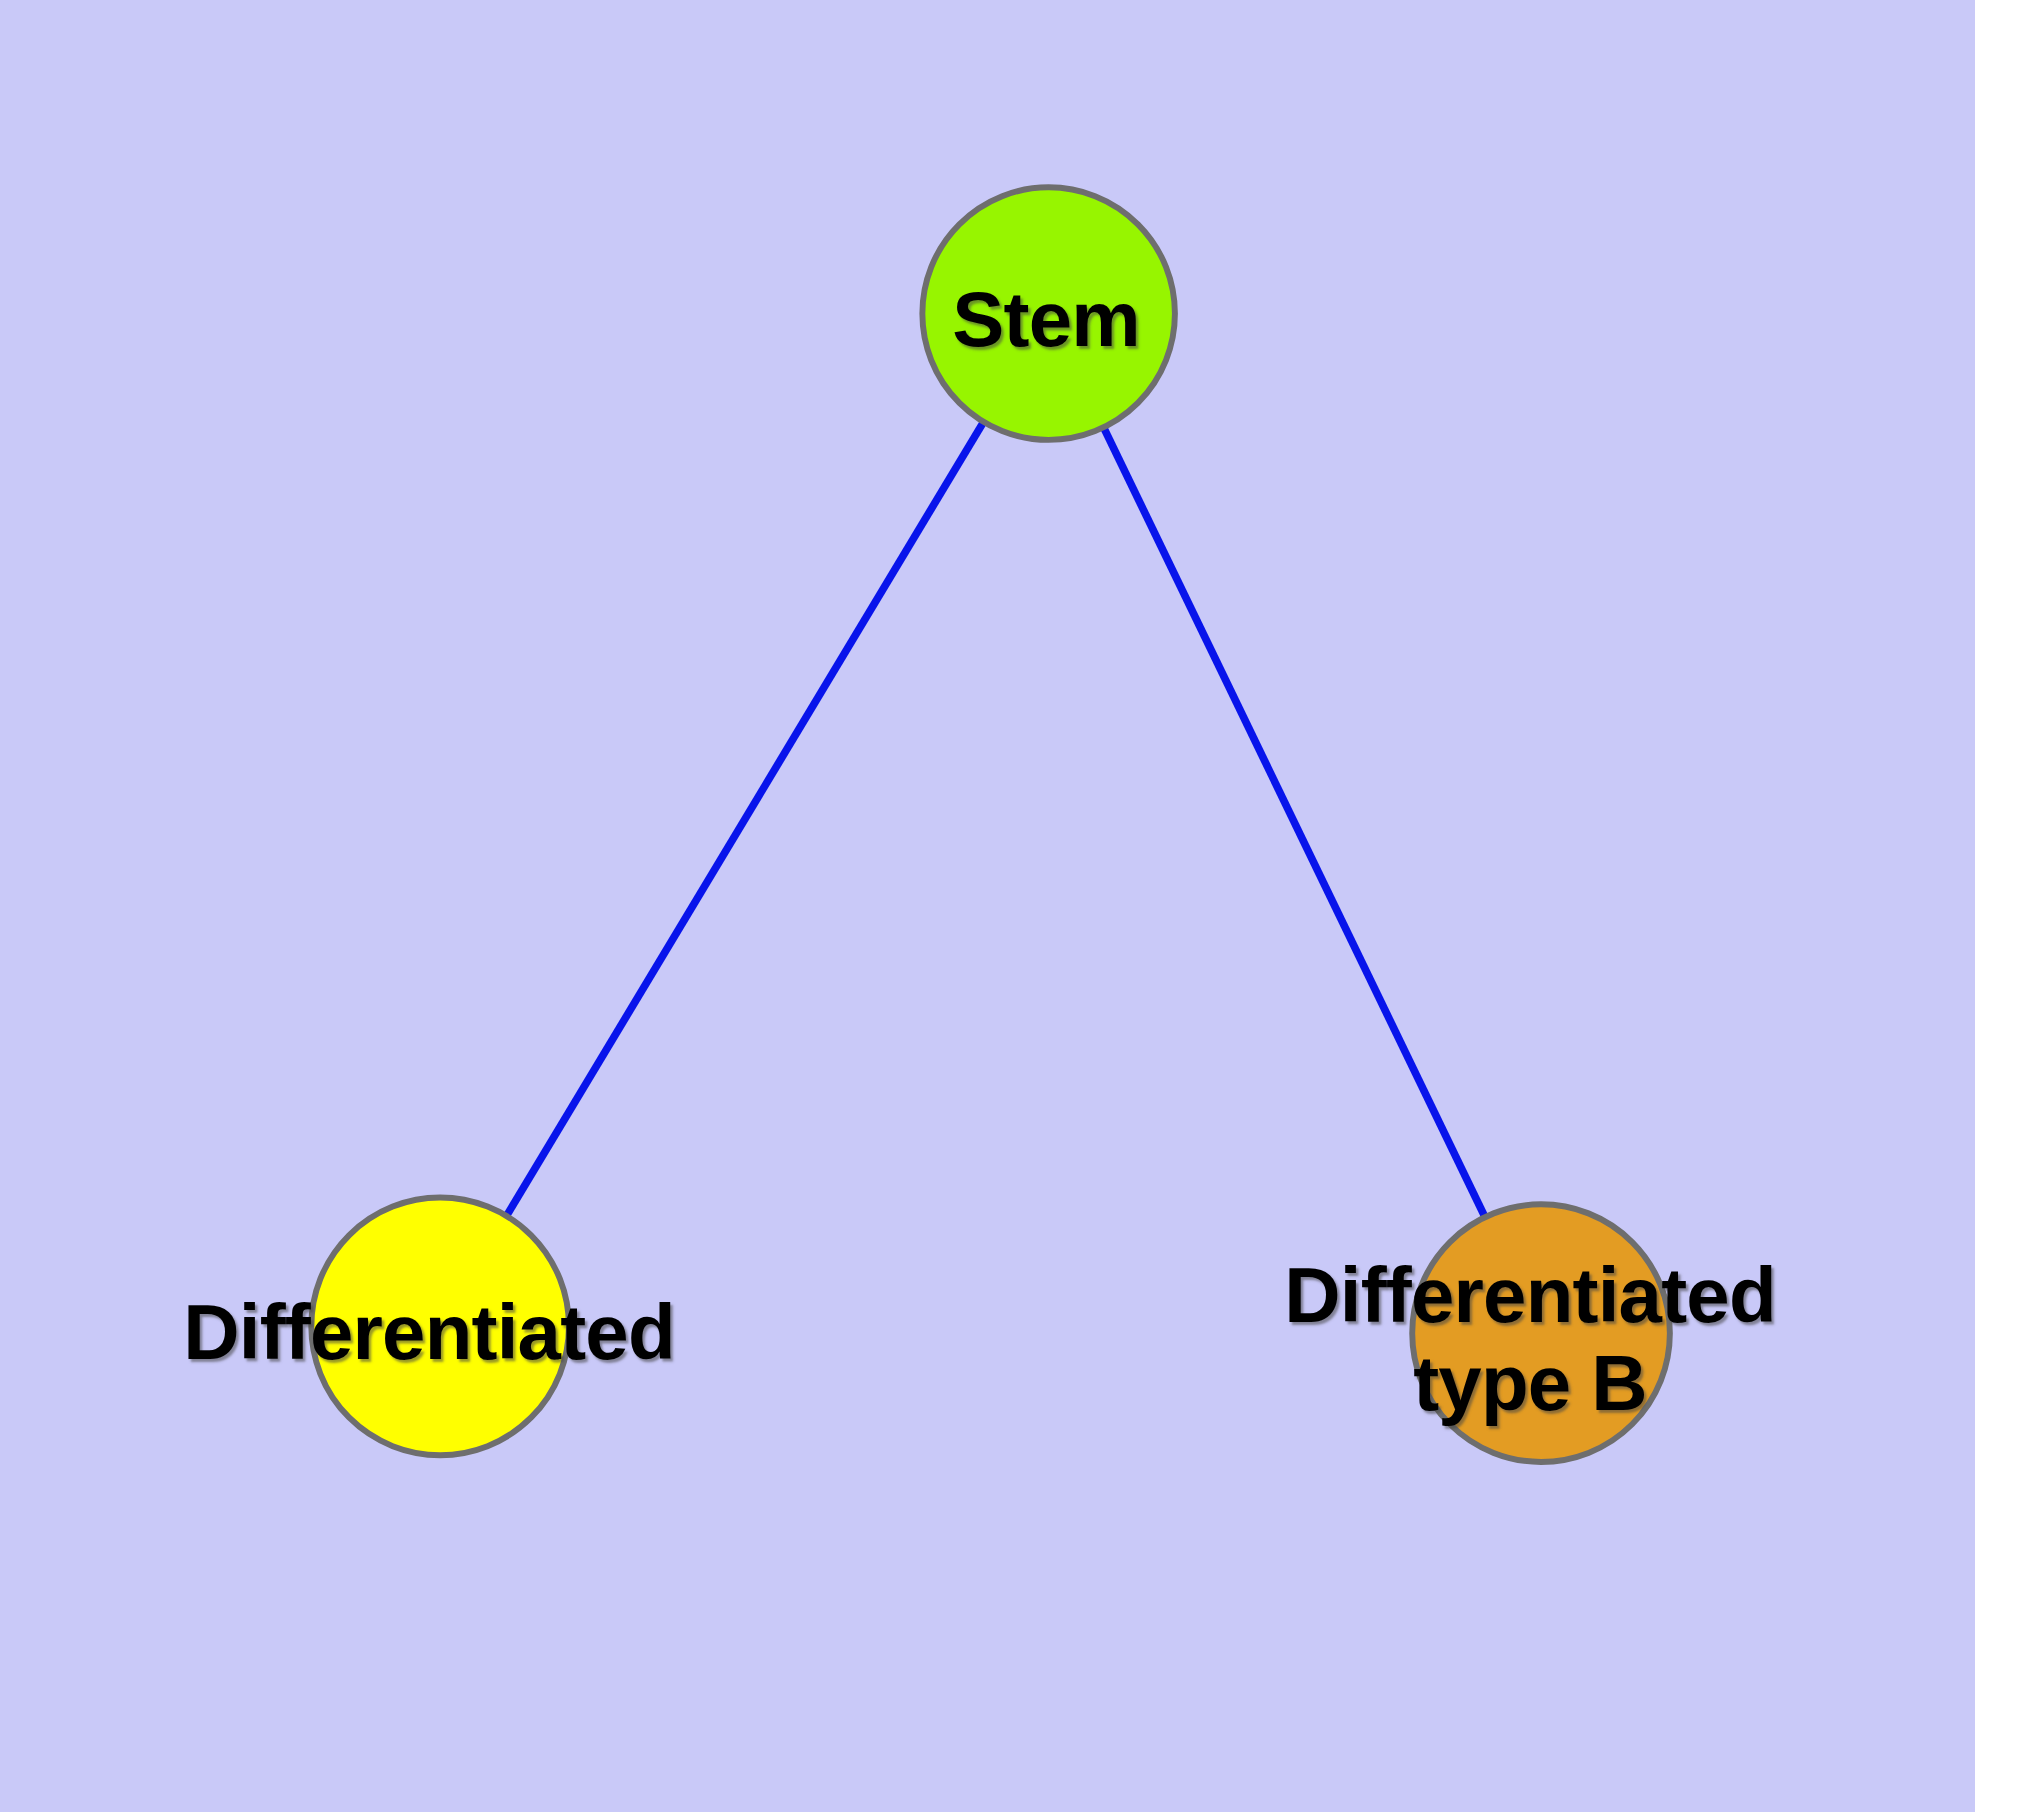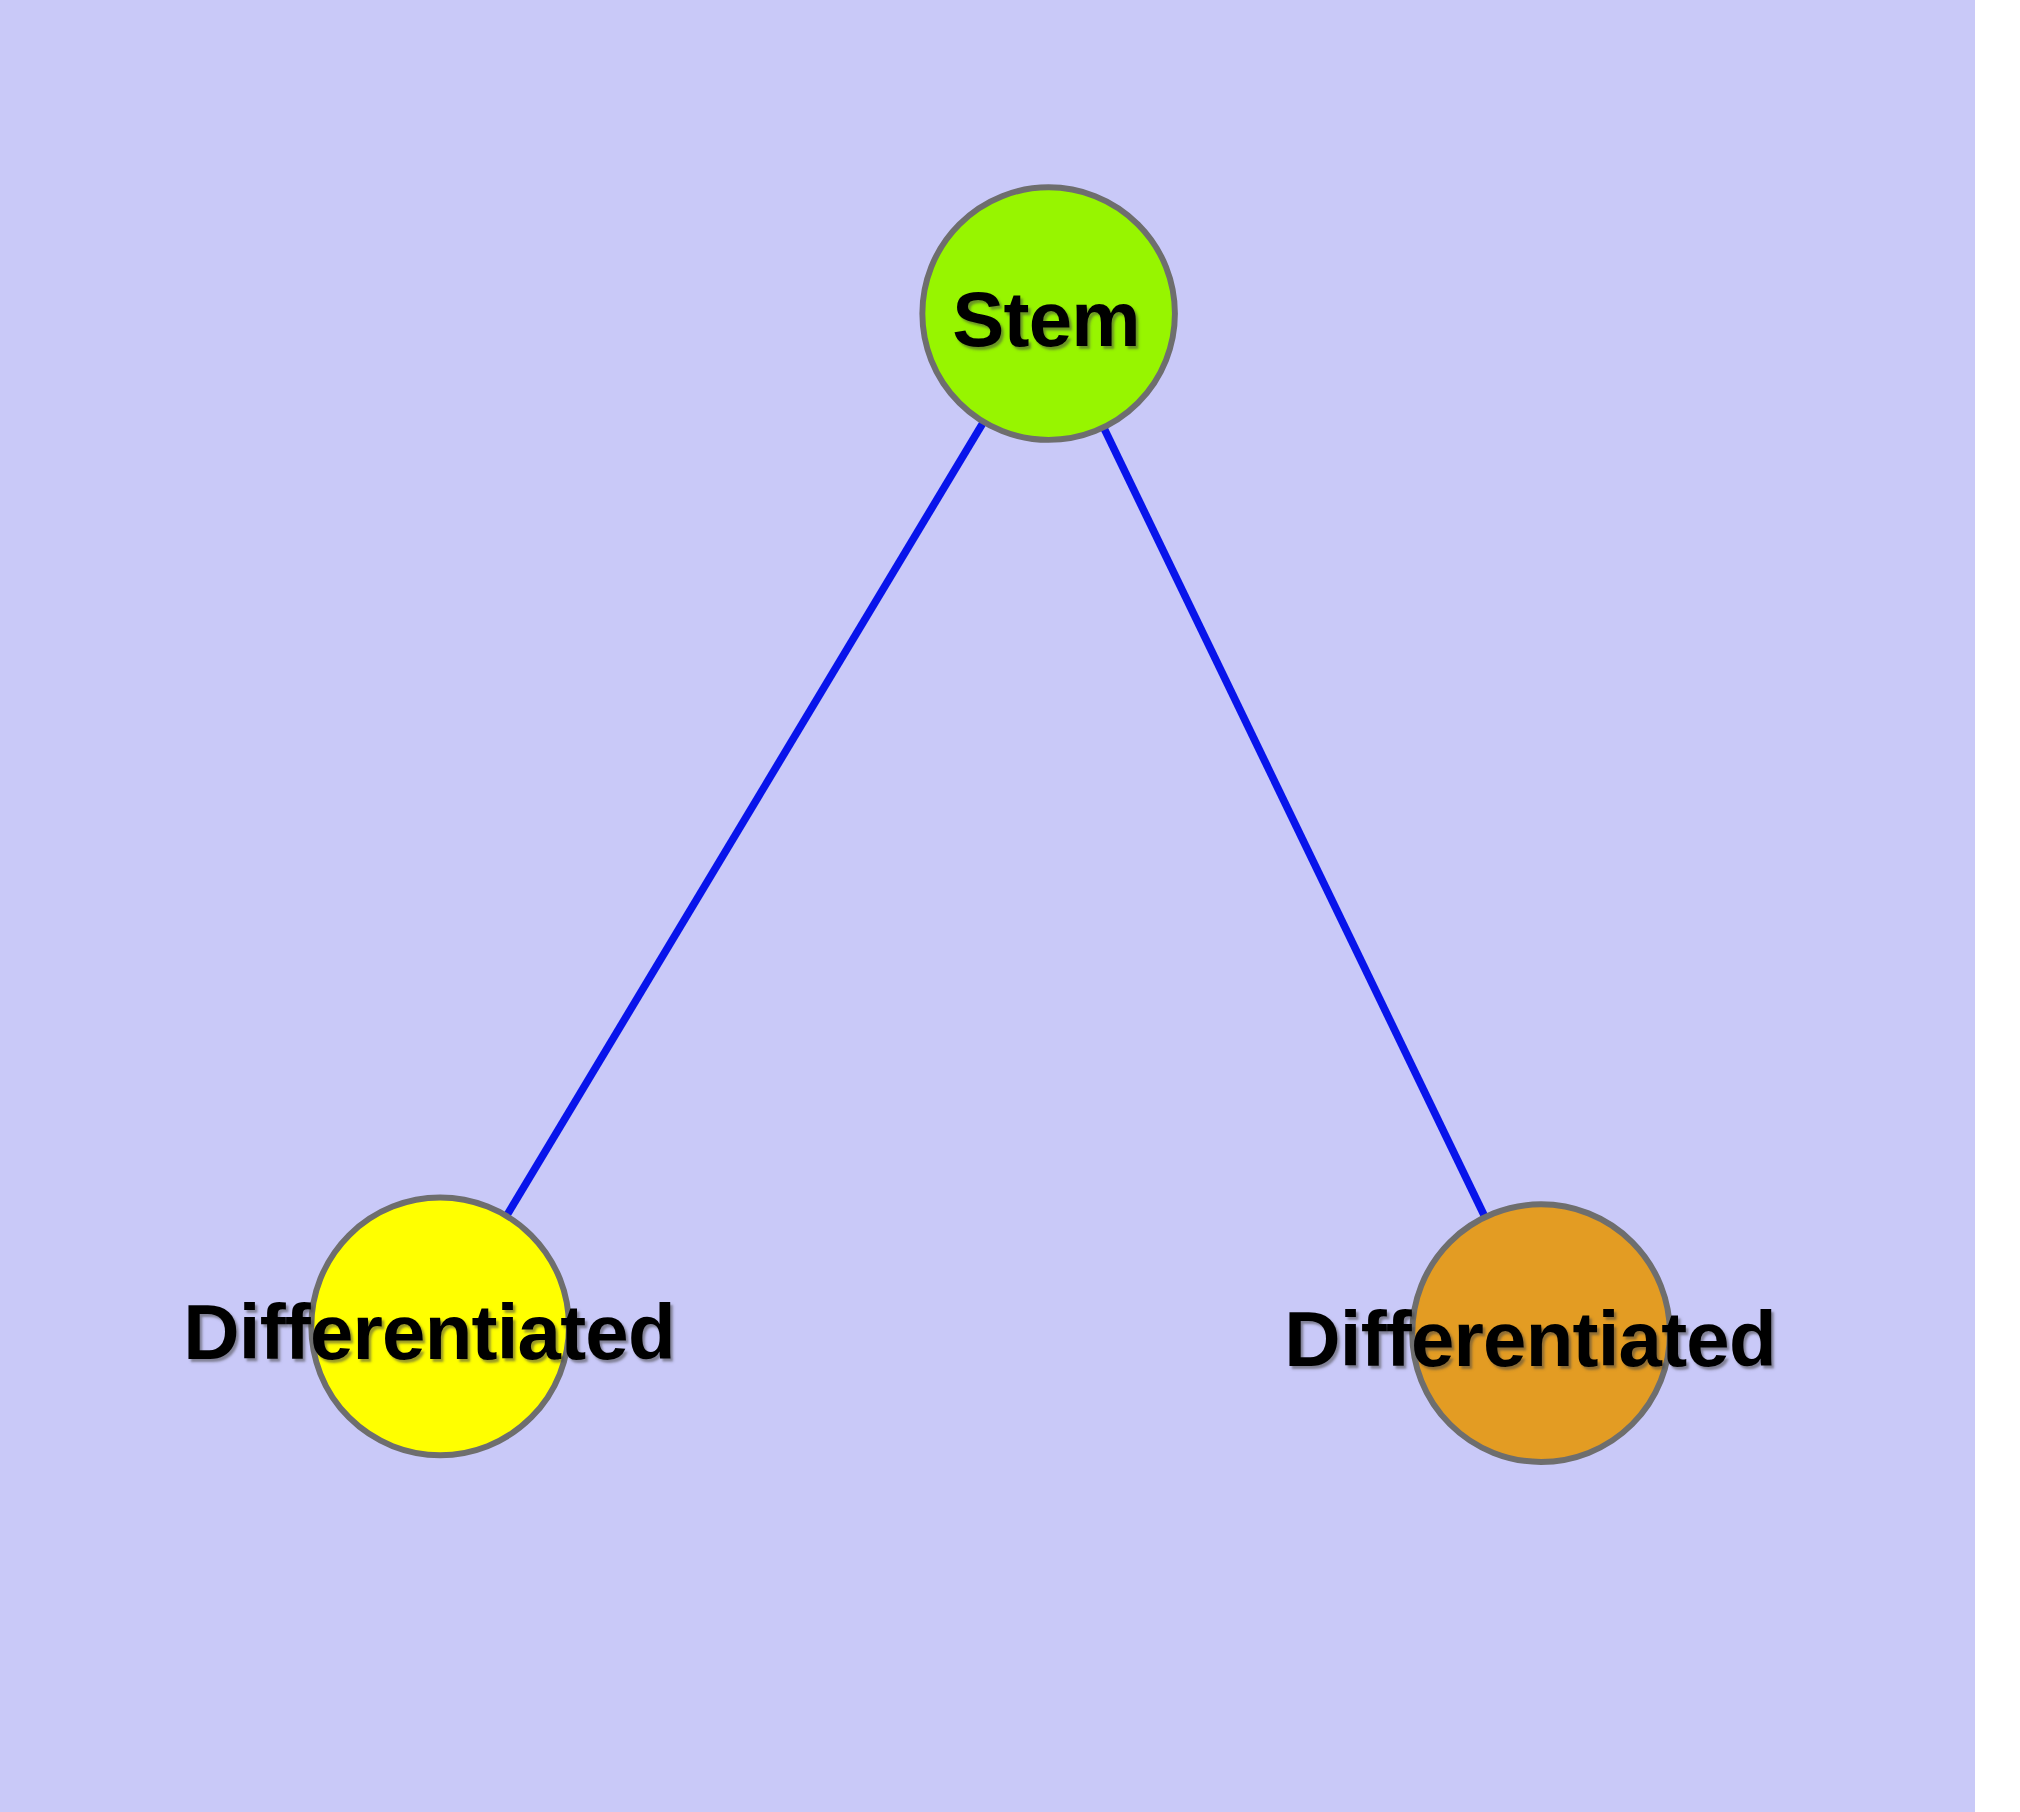--- a/index.html
+++ b/index.html
@@ -60,16 +60,17 @@
   <div class="node-label" style="left: 1046px; top: 319px; color: rgb(0, 0, 0);">
     <span class="label-line">Stem</span>
   </div>
 
   <div class="node-label" style="left: 429px; top: 1332px; color: rgb(0, 0, 0);">
     <span class="label-line">Differentiated</span>
   </div>
 
   <div class="node-label" style="left: 1530px; top: 1339px; color: rgb(0, 0, 0);">
     <span class="label-line">Differentiated</span>
+    <span class="label-line">type B</span>
   </div>
 
 </div>
 
 
 </body></html>

